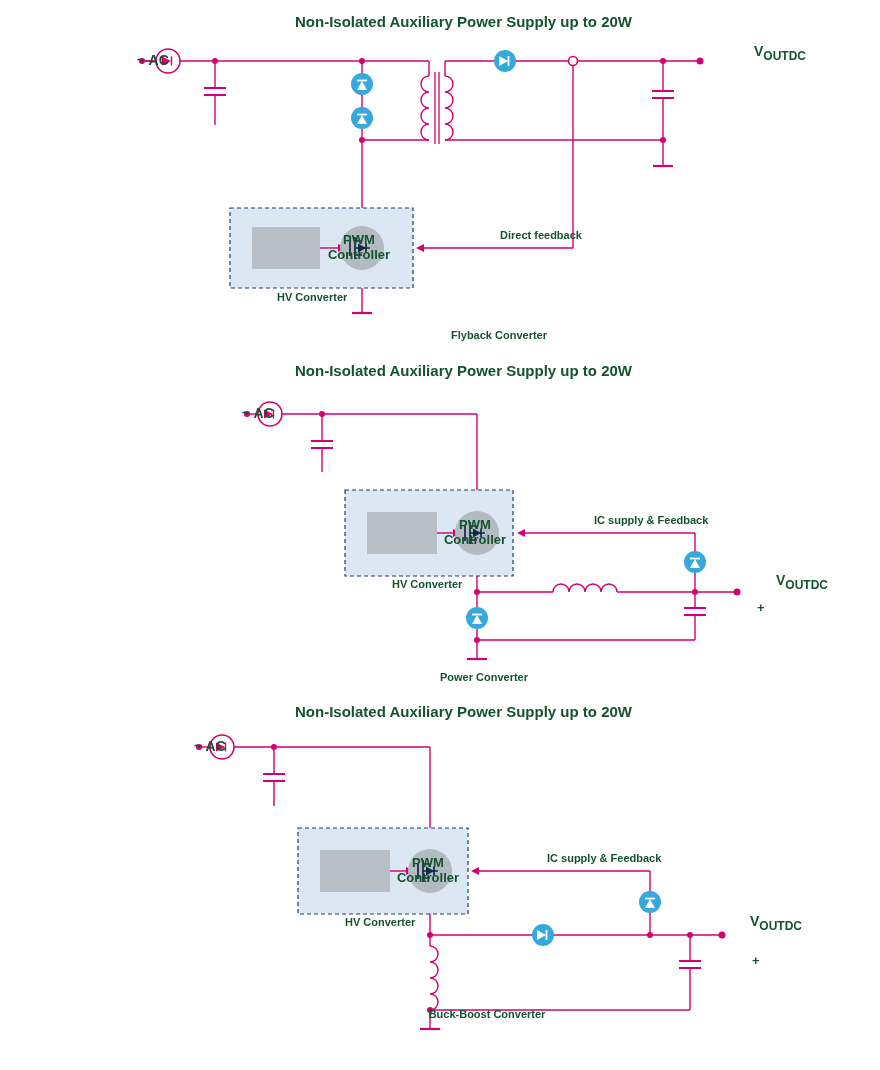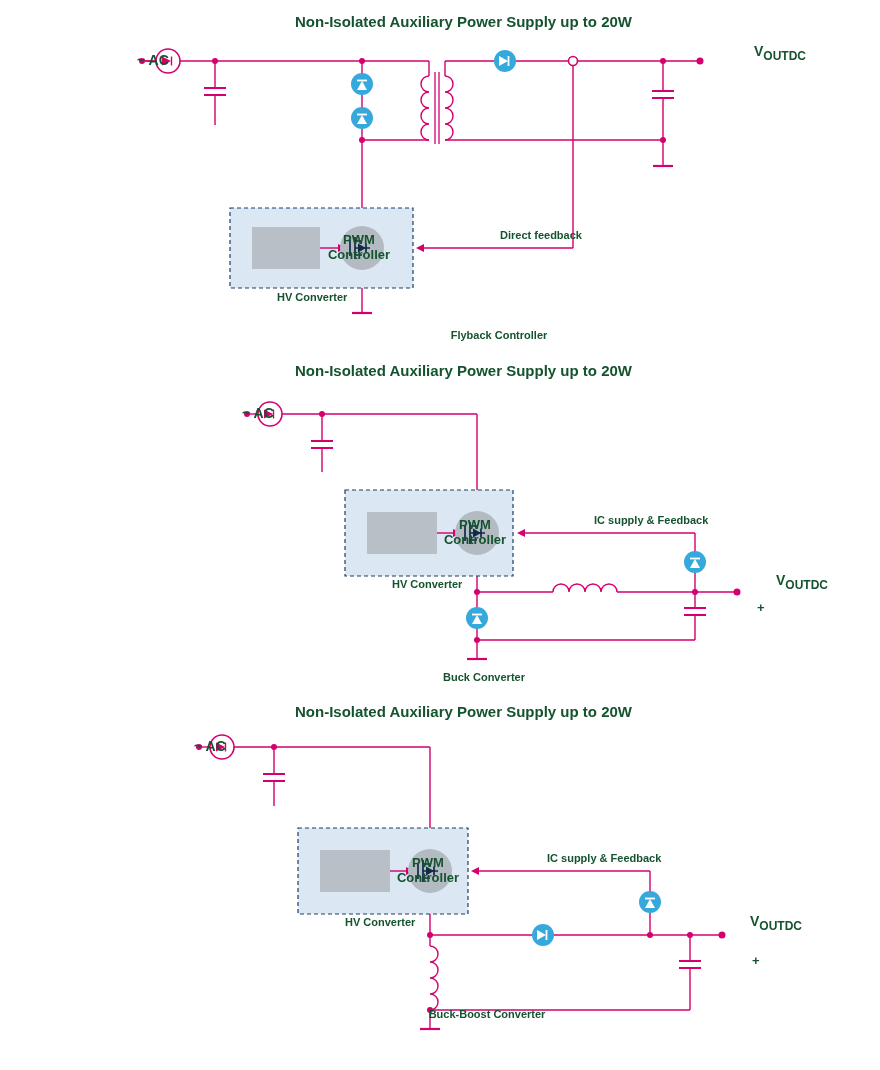--- a/index.html
+++ b/index.html
@@ -283,30 +283,30 @@
     </g>
   </g>
 </svg>
 
 <div class="lbl title" style="top:13px;">Non-Isolated Auxiliary Power Supply up to 20W</div>
 <div class="lbl ac" style="left:90px;top:52px;">~ AC</div>
 <div class="lbl vout" style="left:707px;top:43px;"><span>V</span><sub>OUTDC</sub></div>
 <div class="lbl small" style="left:453px;top:229px;">Direct feedback</div>
 <div class="lbl pwm" style="left:252px;top:227px;width:68px;height:42px;">PWM Controller</div>
 <div class="lbl small" style="left:230px;top:291px;">HV Converter</div>
-<div class="lbl cap" style="left:352px;top:329px;width:200px;">Flyback Controller</div>
+<div class="lbl cap" style="left:352px;top:329px;width:200px;">Flyback Converter</div>
 
 <div class="lbl title" style="top:362px;">Non-Isolated Auxiliary Power Supply up to 20W</div>
 <div class="lbl ac" style="left:195px;top:405px;">~ AC</div>
 <div class="lbl small" style="left:547px;top:514px;">IC supply &amp; Feedback</div>
 <div class="lbl pwm" style="left:367px;top:512px;width:70px;height:42px;">PWM Controller</div>
 <div class="lbl small" style="left:345px;top:578px;">HV Converter</div>
 <div class="lbl vout" style="left:729px;top:572px;"><span>V</span><sub>OUTDC</sub></div>
 <div class="lbl plus" style="left:710px;top:600px;">+</div>
-<div class="lbl cap" style="left:337px;top:671px;width:200px;">Buck Converter</div>
+<div class="lbl cap" style="left:337px;top:671px;width:200px;">Power Converter</div>
 
 <div class="lbl title" style="top:703px;">Non-Isolated Auxiliary Power Supply up to 20W</div>
 <div class="lbl ac" style="left:147px;top:738px;">~ AC</div>
 <div class="lbl small" style="left:500px;top:852px;">IC supply &amp; Feedback</div>
 <div class="lbl pwm" style="left:320px;top:850px;width:70px;height:42px;">PWM Controller</div>
 <div class="lbl small" style="left:298px;top:916px;">HV Converter</div>
 <div class="lbl vout" style="left:703px;top:913px;"><span>V</span><sub>OUTDC</sub></div>
 <div class="lbl plus" style="left:705px;top:953px;">+</div>
 <div class="lbl cap" style="left:330px;top:1008px;width:220px;">Buck-Boost Converter</div>
 

